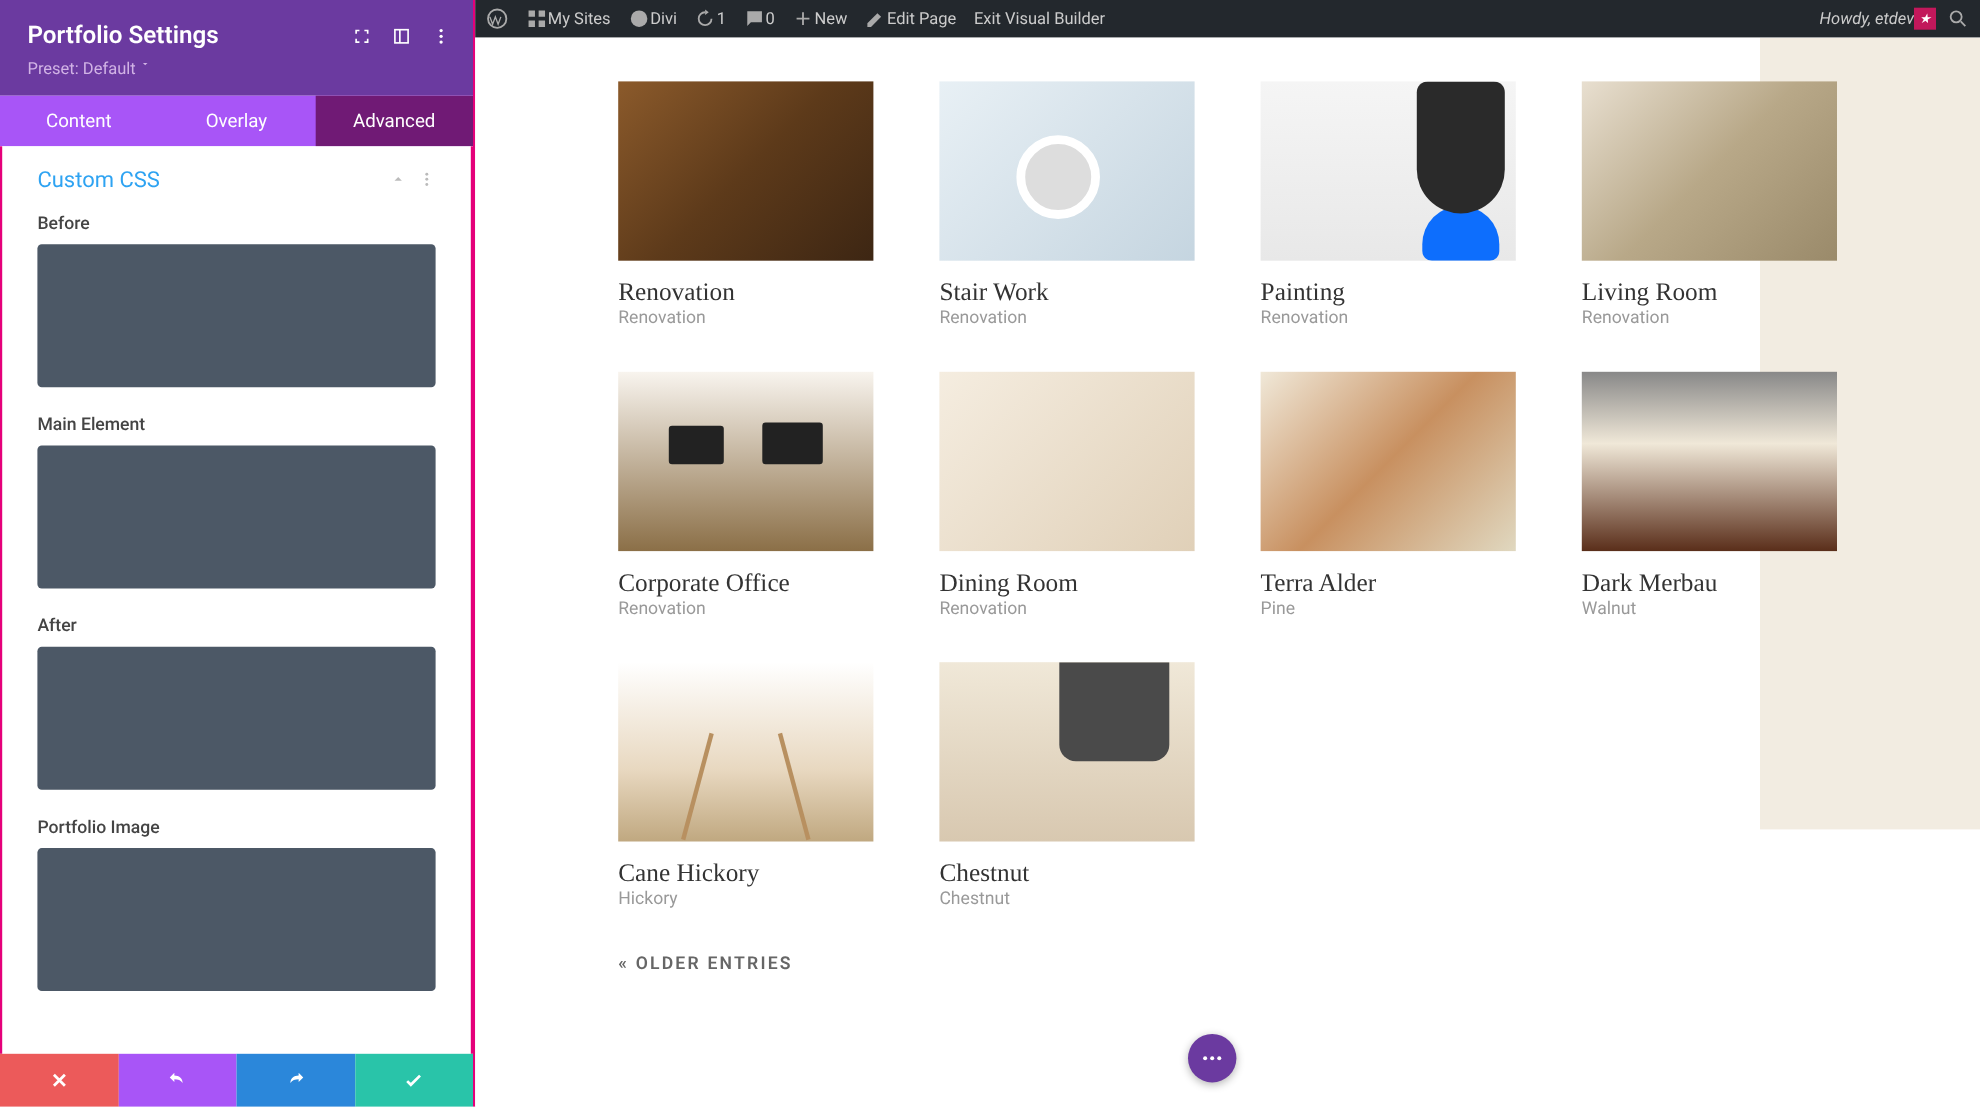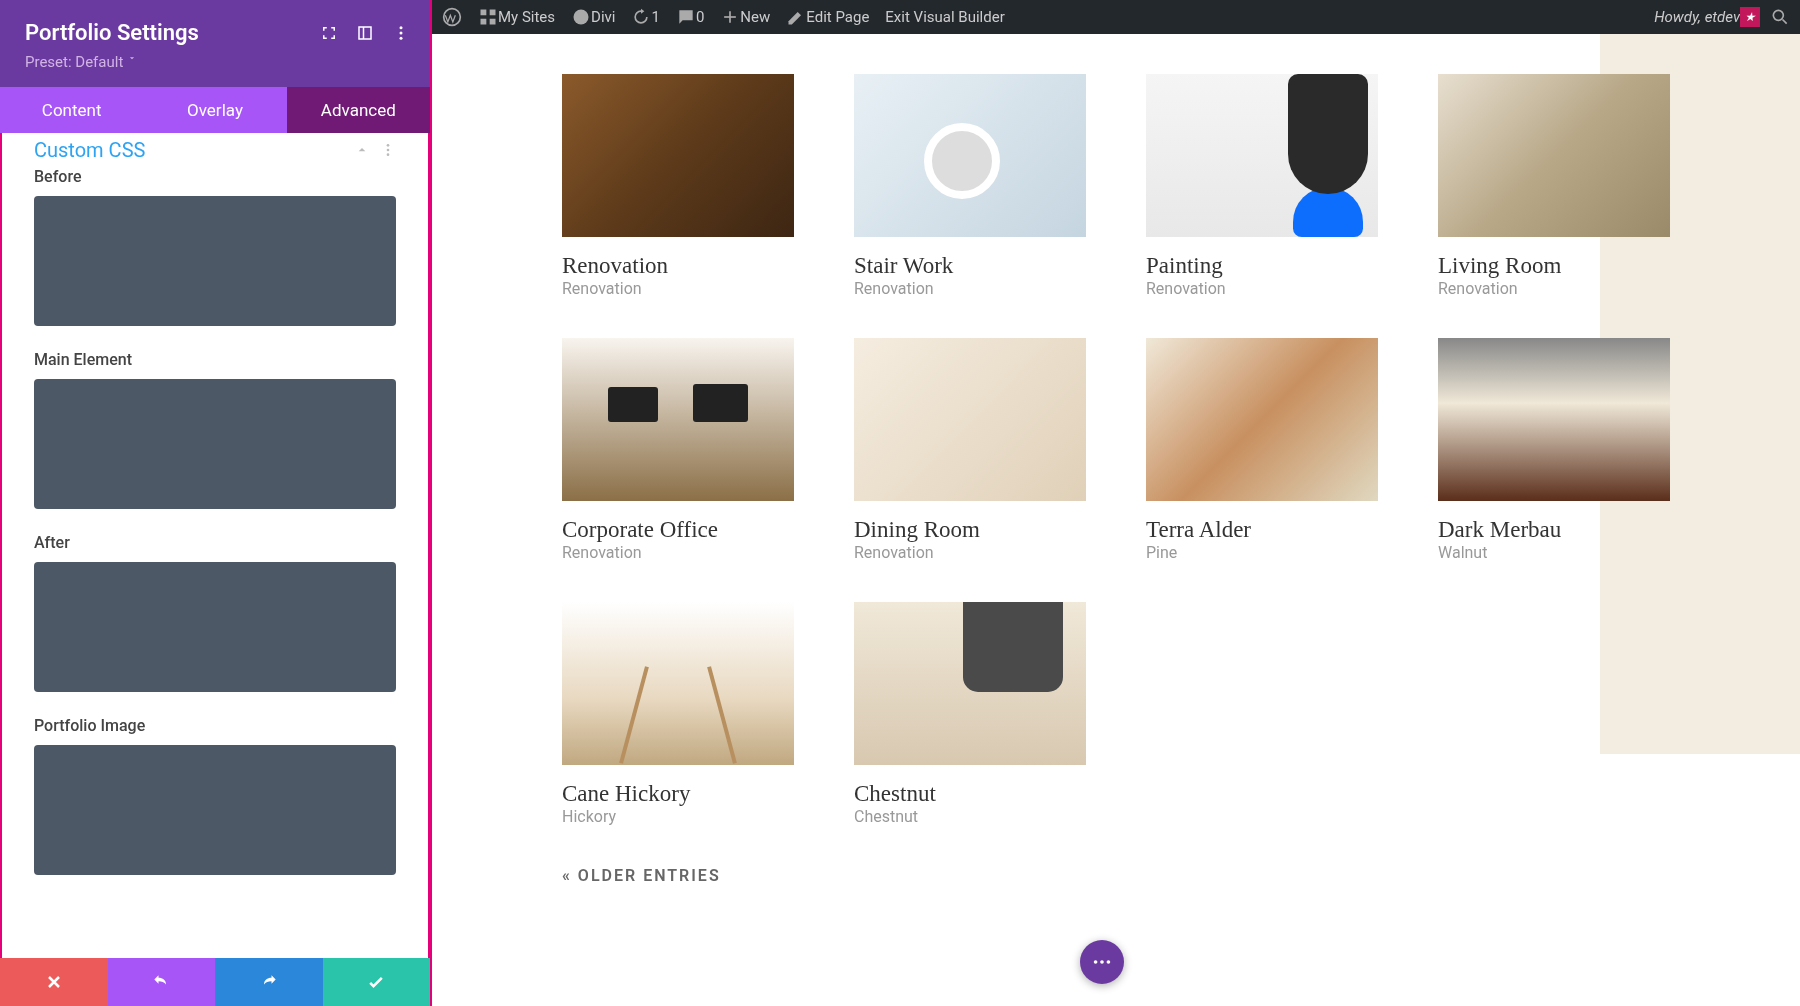--- a/index.html
+++ b/index.html
@@ -22,21 +22,21 @@
     .panel-icons { display: flex; gap: 18px; align-items: center; }
     .panel-icons .ico { width: 18px; height: 18px; fill: #fff; cursor: pointer; }
     .panel-preset { font-size: 15px; color: #d1b3e5; margin-top: 8px; display: flex; gap: 4px; cursor: pointer; }
     
     .panel-tabs { display: flex; background: #a855f7; }
     .panel-tab { flex: 1; padding: 13px 0; text-align: center; color: #fff; font-size: 17px; cursor: pointer; }
     .panel-tab.active { background: #701a75; }
     
     .panel-body { flex: 1; background: #fff; padding: 0 32px; overflow-y: auto; border: 2px solid #e5007a; border-top: none; border-bottom: none; }
     
-    .section-header { display: flex; justify-content: space-between; align-items: center; padding: 5px 0; }
+    .section-header { display: flex; justify-content: space-between; align-items: center; padding: 18px 0; }
     .section-title { color: #2ea3f2; font-size: 20px; font-weight: 400; }
     .section-icons { display: flex; gap: 10px; align-items: center; color: #bbb; }
     .section-icons .si { width: 16px; height: 16px; cursor: pointer; }
     
     .css-field { margin-bottom: 20px; }
     .css-label { font-size: 16px; color: #444; margin-bottom: 10px; font-weight: 500; }
     .css-textarea { width: 100%; height: 130px; background: #4c5866; border: none; border-radius: 4px; resize: none; color: #fff; padding: 10px; font-family: monospace; font-size: 13px; }
     
     .panel-footer { display: flex; height: 48px; }
     .panel-footer .fbtn { flex: 1; display: flex; align-items: center; justify-content: center; cursor: pointer; }

